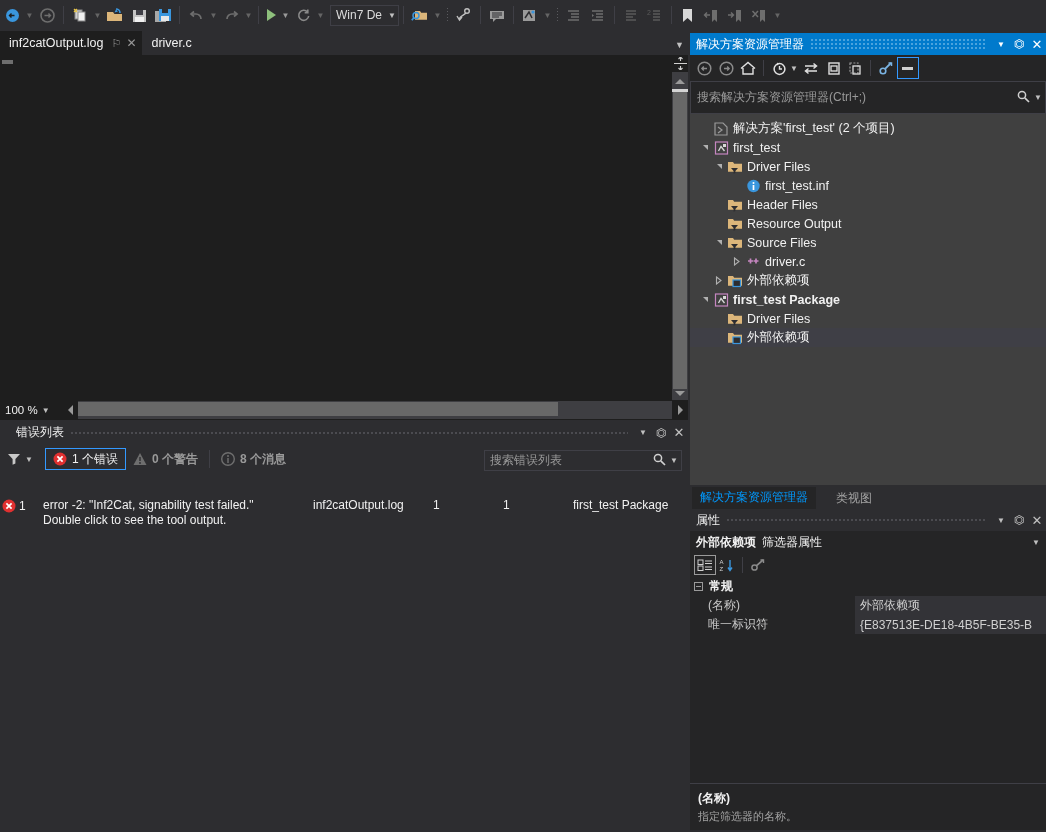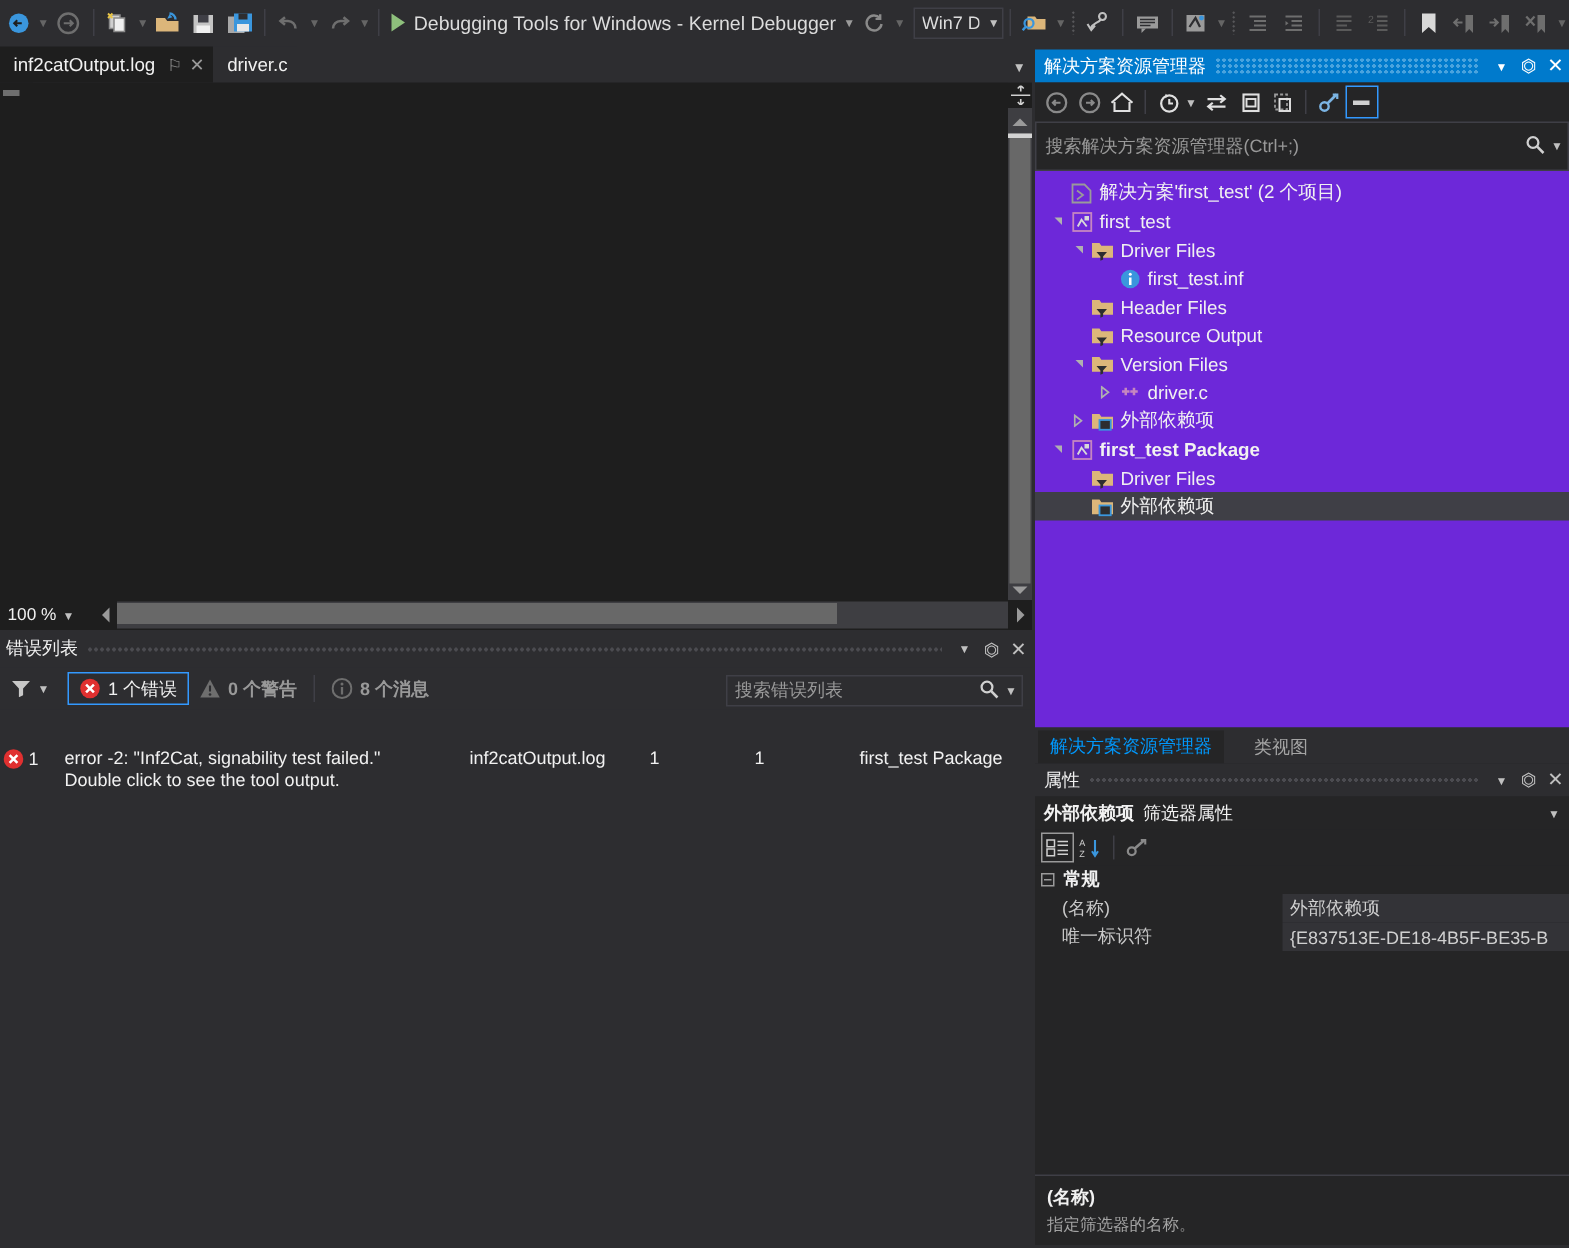--- a/index.html
+++ b/index.html
@@ -129,21 +129,21 @@
   .sc-arrow-right { width:0;height:0;border-left:5px solid #9a9a9a;border-top:5px solid transparent;border-bottom:5px solid transparent; }
   .hsc-track { flex: 1; height: 18px; background: #3e3e42; position: relative; }
   .hsc-thumb { position: absolute; left: 0; top: 1px; width: 480px; height: 14px; background: #686868; }
 
   
   .errpanel {
     position: absolute; left: 0; top: 420px; width: 688px; height: 412px;
     background: #2d2d30;
   }
   .err-title {
-    height: 25px; display: flex; align-items: center; padding-left: 4px;
+    height: 25px; display: flex; align-items: center; padding-left: 16px;
     color: #f1f1f1; font-size: 12px;
   }
   .title-dots { flex: 1; height: 10px; margin: 0 6px;
     background-image: radial-gradient(#4b4b50 38%, transparent 40%);
     background-size: 4px 4px; background-position: 0 3px; background-repeat: repeat-x;
   }
   .title-btn { width: 18px; height: 20px; display:flex; align-items:center; justify-content:center; color:#c0c0c0; }
   .err-toolbar {
     height: 28px; display: flex; align-items: center; background: #2d2d30;
     padding-left: 7px; gap: 0;
@@ -188,21 +188,21 @@
     height: 26px; background: #252526; display: flex; align-items: center; padding-left: 3px;
   }
   .se-tb { width: 22px; height: 22px; display:flex; align-items:center; justify-content:center; }
   .se-tb.sel { border: 1px solid #3399ff; }
   .se-sep { width:1px; height:16px; background:#3f3f46; margin:0 4px; }
   .se-search {
     height: 33px; background: #252526; border: 1px solid #3f3f46;
     display: flex; align-items: center; padding-left: 6px;
     color: #999999; font-size: 12px; margin: 0;
   }
-  .se-tree { background: #6d28d9; padding-top: 5px; height: 371px; overflow:hidden; }
+  .se-tree { background: #404040; padding-top: 5px; height: 371px; overflow:hidden; }
   .tree-row {
     height: 19px; display: flex; align-items: center; font-size: 12.5px; color: #f1f1f1;
     white-space: nowrap; cursor: default;
   }
   .tree-row.sel { background: #3f3f46; }
   .tree-row.bold { font-weight: bold; }
   .tw-expander { width: 14px; height: 19px; display:flex; align-items:center; justify-content:center; }
   .exp-open { width:0;height:0;border-top:5px solid #b0b0b0;border-left:5px solid transparent; transform: rotate(0deg);}
   .tw-icon { width: 18px; height: 19px; display:flex; align-items:center; justify-content:center; margin-right: 3px; }
   .se-tabs { height: 24px; background:#2d2d30; display:flex; align-items:flex-end; padding-left:2px; }
@@ -300,21 +300,20 @@
       <svg width="17" height="17" viewBox="0 0 17 17">
           <path d="M4 12 a5 5 0 0 1 5 -5 H13" stroke="#6e6e6e" stroke-width="1.7" fill="none"></path>
           <path d="M11 4.5 L14 7 L11 9.5" stroke="#6e6e6e" stroke-width="1.7" fill="none"></path>
         </svg>
     </div>
     <div class="tb-caret dim">▼</div>
     <div class="tb-sep"></div>
 
     <div class="start-btn">
       <div class="tri-right"></div>
-      <span class="start-label">Debugging Tools for Windows - Kernel Debugger</span>
     </div>
     <div class="tb-caret">▼</div>
     <div class="tb-btn">
       <svg width="17" height="17" viewBox="0 0 17 17">
           <path d="M12.5 5 a5 5 0 1 0 1.2 4" stroke="#8a8a8a" stroke-width="1.6" fill="none"></path>
           <path d="M12.8 2.5 V5.6 H9.7" stroke="#8a8a8a" stroke-width="1.6" fill="none"></path>
         </svg>
     </div>
     <div class="tb-caret dim">▼</div>
 
@@ -690,21 +689,21 @@
       <div class="tree-row" style="padding-left:22px;">
         <span class="tw-expander">
             <span class="exp-open"></span>
           </span>
         <span class="tw-icon">
           <svg width="16" height="14" viewBox="0 0 16 14">
               <path d="M1 2 h5 l1.2 1.8 H15 v8 H1 z" fill="#dcb67a"></path>
               <path d="M4 8 h7 l-2.6 3 v2 l-1.8 0.8 V11 z" fill="#2d2d30"></path>
             </svg>
         </span>
-        <span>Version Files</span>
+        <span>Source Files</span>
       </div>
 
       <div class="tree-row" style="padding-left:40px;">
         <span class="tw-expander">
           <svg width="8" height="9" viewBox="0 0 8 9">
               <path d="M1.5 1 L6 4.5 L1.5 8 z" fill="none" stroke="#b0b0b0" stroke-width="1.1"></path>
             </svg>
         </span>
         <span class="tw-icon">
           <svg width="15" height="14" viewBox="0 0 15 14">

